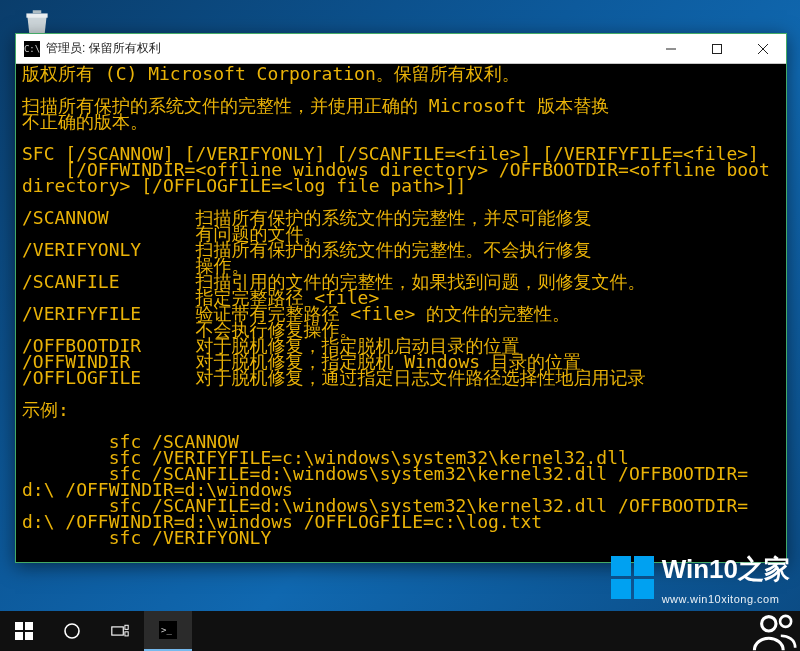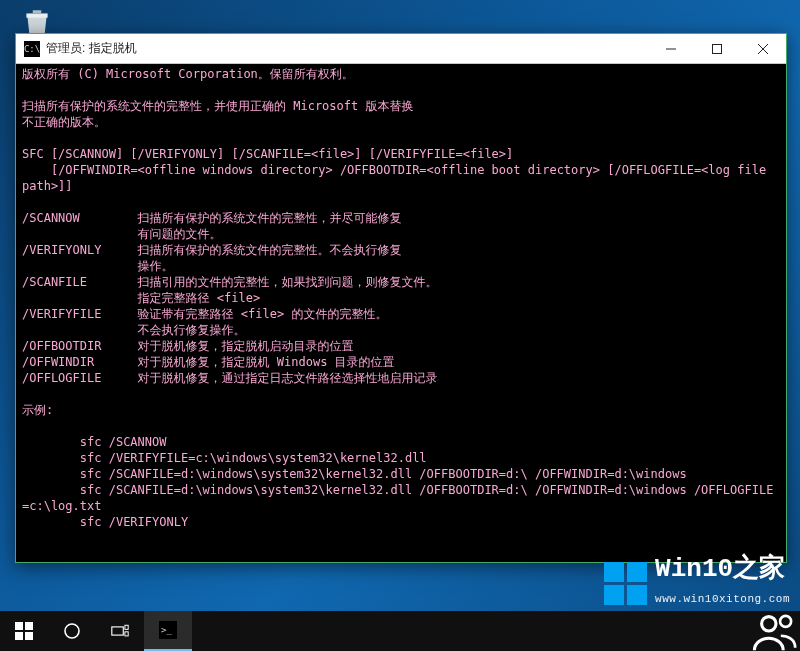--- a/index.html
+++ b/index.html
@@ -32,35 +32,34 @@
     width: 16px; height: 16px; margin: 0 6px 0 8px;
     background: #000; display: flex; align-items: center; justify-content: center;
     font-size: 9px; color: #ccc; font-family: monospace;
   }
   .titlebar .title { font-size: 12px; color: #222; }
   .win-btns { margin-left: auto; display: flex; height: 100%; }
   .win-btn { width: 46px; display: flex; align-items: center; justify-content: center; color: #222; }
   .win-btn svg { width: 10px; height: 10px; }
 
   .term {
-    flex: 1; background: #000; color: #f9a8d4;
+    flex: 1; background: #000; color: #eab308;
     font-family: "NSimSun","SimSun","Consolas",monospace;
-    font-size: 12px; line-height: 16px;
+    font-size: 18px; line-height: 16px;
     padding: 2px 6px 12px 6px;
     white-space: pre-wrap; word-break: break-all;
     overflow: hidden;
   }
 
   
   .brand {
     position: absolute;
     right: 10px; bottom: 46px;
-    display: flex; align-items: flex-end; gap: 8px;
+    display: flex; align-items: flex-start; gap: 8px;
     color: #fff;
-    font-family: Liberation Mono, monospace;
   }
   .brand .flag { display: grid; grid-template-columns: 20px 20px; grid-template-rows: 20px 20px; gap: 3px; }
   .brand .flag span { background: #00a1f1; }
   .brand .txt { display: flex; flex-direction: column; line-height: 1; }
   .brand .big { font-size: 26px; font-weight: 600; }
   .brand .url { font-size: 11px; letter-spacing: .5px; opacity: .92; margin-top: 12px; }
 
   
   .taskbar {
     position: absolute; left: 0; bottom: 0; width: 800px; height: 40px;
@@ -82,21 +81,21 @@
     <svg viewBox="0 0 64 64">
         <path fill="#cfd8dc" d="M14 20h36l-4 36H18z"></path>
         <path fill="#eceff1" d="M12 14h40v8H12z"></path>
         <path fill="#b0bec5" d="M24 8h16v6H24z"></path>
       </svg>
   </div>
 
   <div class="window">
     <div class="titlebar">
       <div class="app-icon">C:\</div>
-      <div class="title">管理员: 指定脱机</div>
+      <div class="title">管理员: 保留所有权利</div>
       <div class="win-btns">
         <div class="win-btn">
           <svg viewBox="0 0 10 10">
               <path stroke="#222" stroke-width="1" d="M0 5h10"></path>
             </svg>
         </div>
         <div class="win-btn">
           <svg viewBox="0 0 10 10">
               <rect x="0.5" y="0.5" width="9" height="9" fill="none" stroke="#222" stroke-width="1"></rect>
             </svg>

